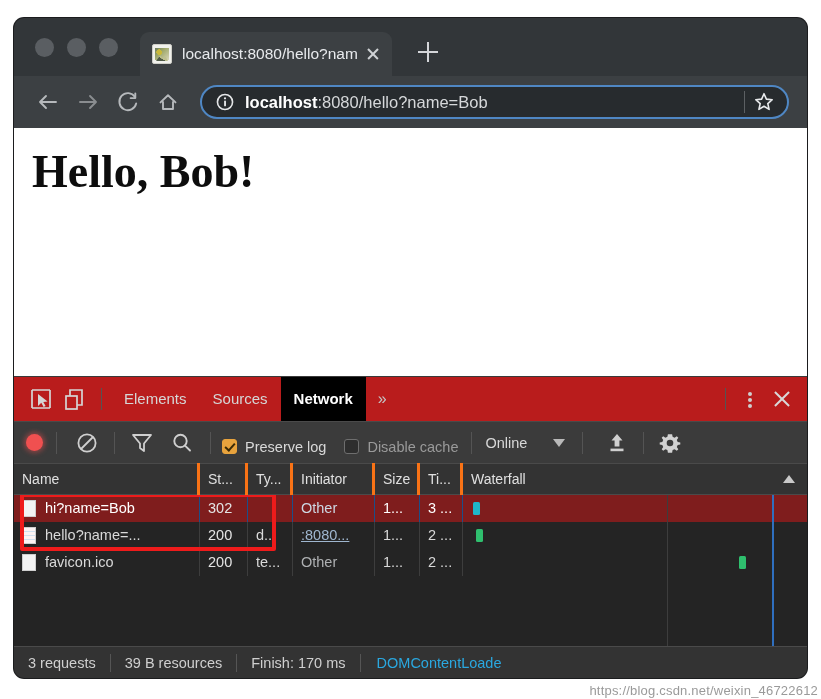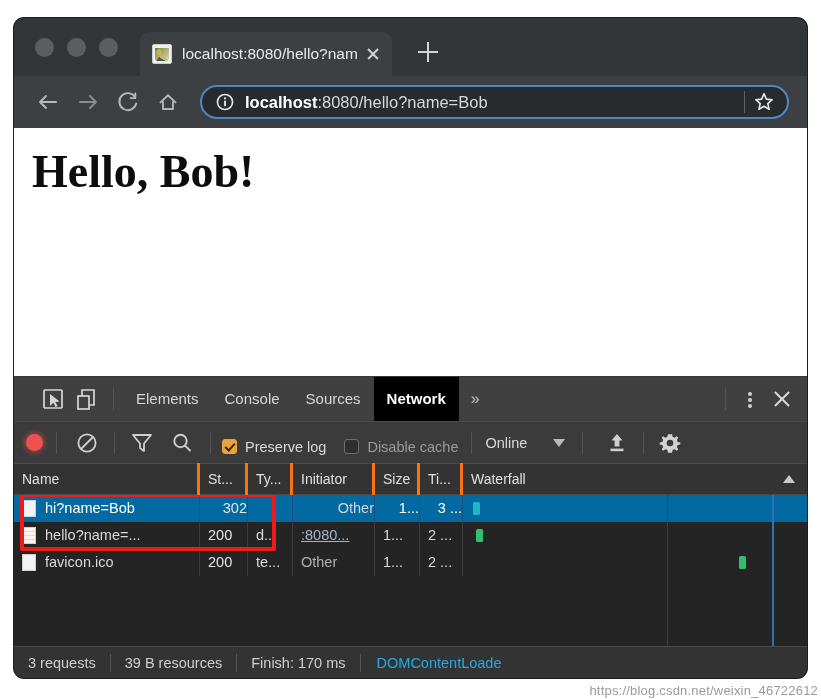--- a/index.html
+++ b/index.html
@@ -183,24 +183,24 @@
   
   #devtools {
     background: #242424;
     height: 302px;
     display: flex;
     flex-direction: column;
     border-top: 1px solid #3a3a3a;
   }
   #dt-tabbar {
     height: 44px;
-    background: #404040;
-    display: flex;
-    align-items: center;
-    padding-left: 22px;
+    background: #b91c1c;
+    display: flex;
+    align-items: center;
+    padding-left: 10px;
     flex: 0 0 auto;
     position: relative;
   }
   .dt-iconbtn { width: 34px; height: 34px; position: relative; flex: 0 0 auto; }
   .dt-vsep { width: 1px; height: 22px; background: #545454; margin: 0 9px; flex: 0 0 auto; }
   .dt-tab {
     font-size: 15px;
     color: #d6d6d6;
     padding: 0 13px;
     height: 44px;
@@ -289,21 +289,21 @@
 
   
   #net-rows { flex: 1 1 auto; position: relative; overflow: hidden; }
   .nrow {
     height: 27px;
     display: flex;
     align-items: center;
     font-size: 14.5px;
     color: #d9d9d9;
   }
-  .nrow.selected { background: #0369a1; color: #ffffff; text-align: right; }
+  .nrow.selected { background: #7f1d1d; color: #ffffff; }
   .cell { padding-left: 8px; border-right: 1px solid #3d3d3d; height: 27px; line-height: 27px; overflow: hidden; white-space: nowrap; flex: 0 0 auto; }
   .nrow.selected .cell { border-right-color: #1b4f88; }
   .cell.num { color: #e4e4e4; }
   .cell.dim { color: #aeb0b2; }
   .cell.link { color: #9fb6cf; text-decoration: underline; }
   .nrow.selected .cell.dim { color: #cdd7e2; }
   .name-cell { display: flex; align-items: center; gap: 9px; }
   .file-ic {
     width: 14px; height: 17px;
     background: #f3f3f3;
@@ -428,21 +428,20 @@
         </div>
         <div class="dt-iconbtn">
           <svg width="34" height="34" viewBox="0 0 34 34">
             <rect x="8" y="14" width="11" height="13" fill="none" stroke="#d5d5d5" stroke-width="1.7"></rect>
             <path d="M12 14 V8 H24 V23 H19" fill="none" stroke="#d5d5d5" stroke-width="1.7"></path>
           </svg>
         </div>
         <span class="dt-vsep"></span>
 
         <div class="dt-tab">Elements</div>
-        <div class="dt-tab">Console</div>
         <div class="dt-tab">Sources</div>
         <div class="dt-tab active">Network</div>
         <div id="dt-more">»</div>
 
         <div id="dt-right">
           <span class="dt-vsep"></span>
           <div id="dt-kebab">
             <span class="kdot" style="top:10px"></span>
             <span class="kdot" style="top:16px"></span>
             <span class="kdot" style="top:22px"></span>

